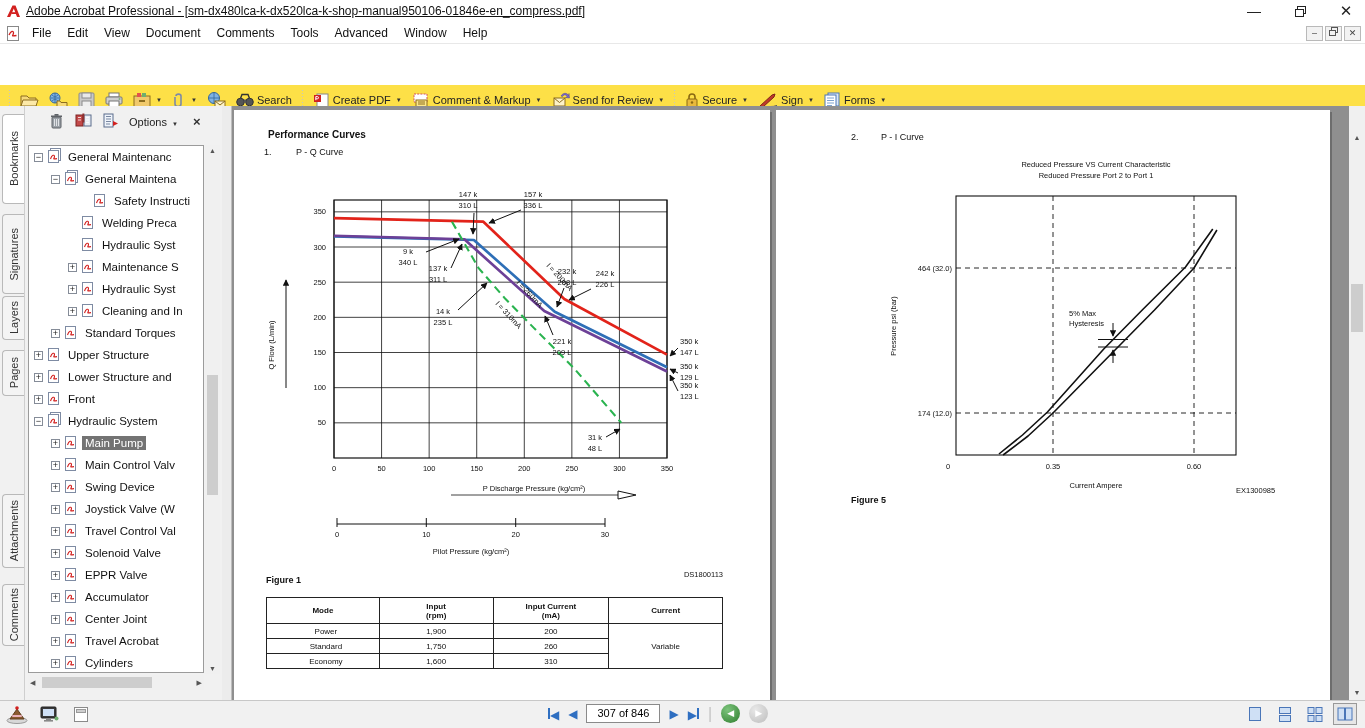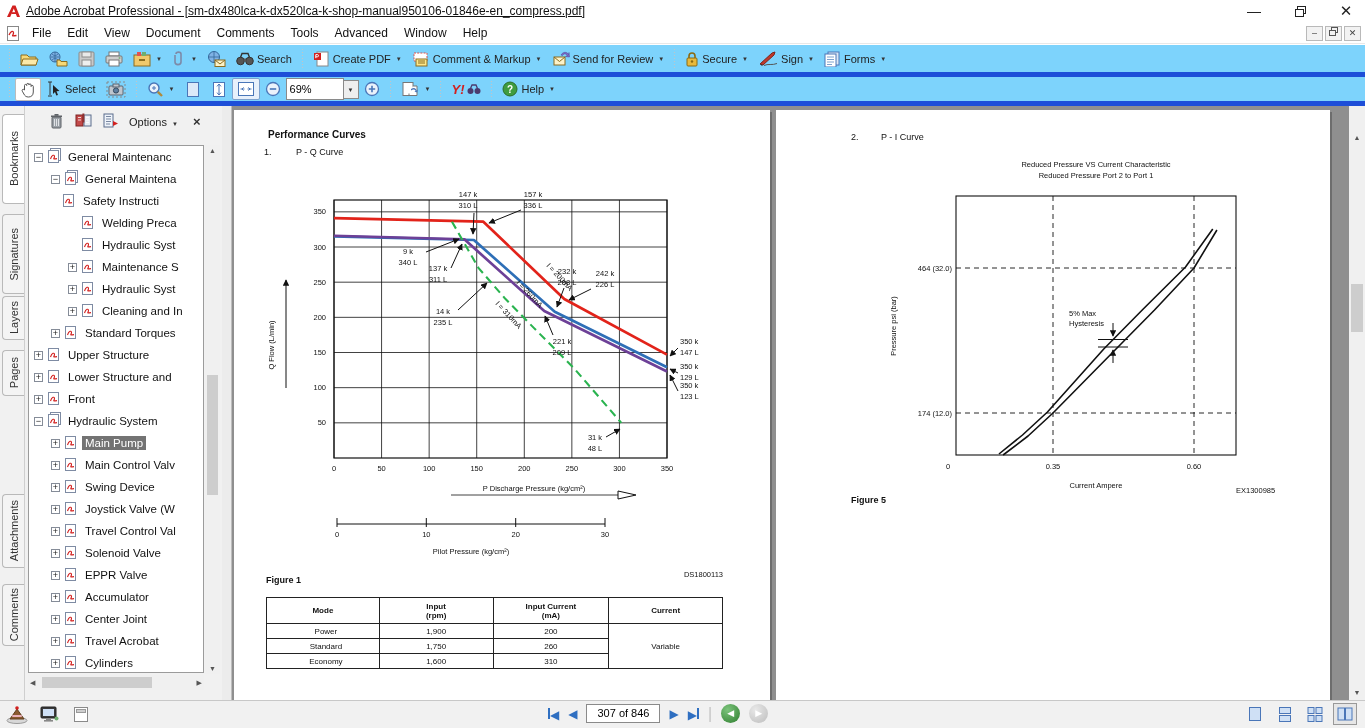--- a/index.html
+++ b/index.html
@@ -11,21 +11,21 @@
   
   #titlebar { position:absolute; left:0; top:0; width:1365px; height:23px; background:#fff; font-size:12px; color:#111; }
   #titlebar .ttl { position:absolute; left:26px; top:4px; white-space:nowrap;text-decoration:underline; }
   .wctl { position:absolute; top:0; width:38px; height:23px; text-align:center; color:#222; font-size:14px; line-height:22px; }
   
   #menubar { position:absolute; left:0; top:23px; width:1365px; height:21px; background:#fff; font-size:12px; color:#111; border-bottom:1px solid #e8e8e8;}
   .menu-item { display:inline-block; padding:3px 8px 2px 8px; cursor:default; }
   .mdi-btn { position:absolute; top:3px; width:17px; height:15px; background:#f2f2f2; border:1px solid #b9b9b9; font-size:9px; line-height:13px; text-align:center; color:#444; }
 
   
-  .toolbar { position:absolute; left:0; width:1365px; background:#7dd3fc; border-bottom:5px solid #1d4ed8; }
+  .toolbar { position:absolute; left:0; width:1365px; background:#fde047; border-bottom:2px solid #1d4ed8;margin-top:40px; }
   #tb1 { top:45px; height:32px; }
   #tb2 { top:77px; height:29px; }
   .tb-inner { display:flex; align-items:center; height:100%; padding-left:4px; }
   .grip { width:5px; height:70%; margin:0 3px; background-image:repeating-linear-gradient(to bottom,#c4c4c4 0 1px, transparent 1px 3px); background-size:1px 100%; background-repeat:no-repeat; background-position:center; }
   .tbtn { display:flex; align-items:center; gap:3px; padding:2px 4px; border:1px solid transparent; border-radius:2px; font-size:11px; color:#222; white-space:nowrap; }
   .tbtn.pressed { border:1px solid #7da2ce; background:#e7f0fb; }
   .dd { font-size:6px; color:#333; margin-left:2px; }
   .combo { width:58px; height:19px; border:1px solid #8a8a8a; background:#fff; font-size:11px; padding:10px 3px; }
   .combo-dd { width:15px; height:19px; border:1px solid #8a8a8a; border-left:none; background:#eee; font-size:6px; text-align:center; line-height:18px; color:#333; }
 
@@ -394,21 +394,21 @@
           </div>
           <div class="bm-row" style="padding-left: 22px;">
             <span class="bm-exp">−</span>
             <span class="bm-ico"><svg width="14" height="15" viewBox="0 0 14 15">
                 <rect x="3.5" y="0.5" width="10" height="12" fill="#fff" stroke="#7e8ba3"></rect>
                 <rect x="1.5" y="2.5" width="10" height="12" fill="#fff" stroke="#7e8ba3"></rect>
                 <path d="M3.5 11 C5 6.5,7.5 6.5,7.5 8.6 C7.5 10.6,4.5 11.4,10 10.6" stroke="#d2201f" stroke-width="1.1" fill="none"></path>
               </svg></span>
             <span class="bm-label">General Maintena</span>
           </div>
-          <div class="bm-row" style="padding-left: 20px;">
+          <div class="bm-row" style="padding-left: 51px;">
             <span class="bm-exp-sp"></span>
             <span class="bm-ico"><svg width="14" height="15" viewBox="0 0 14 15">
                 <rect x="1.5" y="2.5" width="10" height="12" fill="#fff" stroke="#7e8ba3"></rect>
                 <path d="M3.5 11 C5 6.5,7.5 6.5,7.5 8.6 C7.5 10.6,4.5 11.4,10 10.6" stroke="#d2201f" stroke-width="1.1" fill="none"></path>
               </svg></span>
             <span class="bm-label">Safety Instructi</span>
           </div>
           <div class="bm-row" style="padding-left: 39px;">
             <span class="bm-exp-sp"></span>
             <span class="bm-ico"><svg width="14" height="15" viewBox="0 0 14 15">

